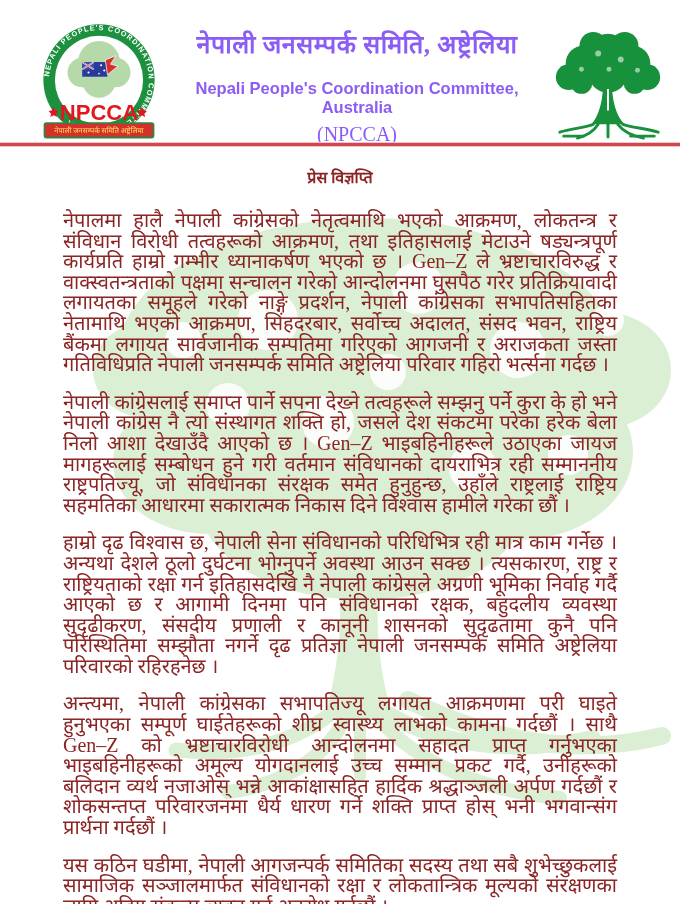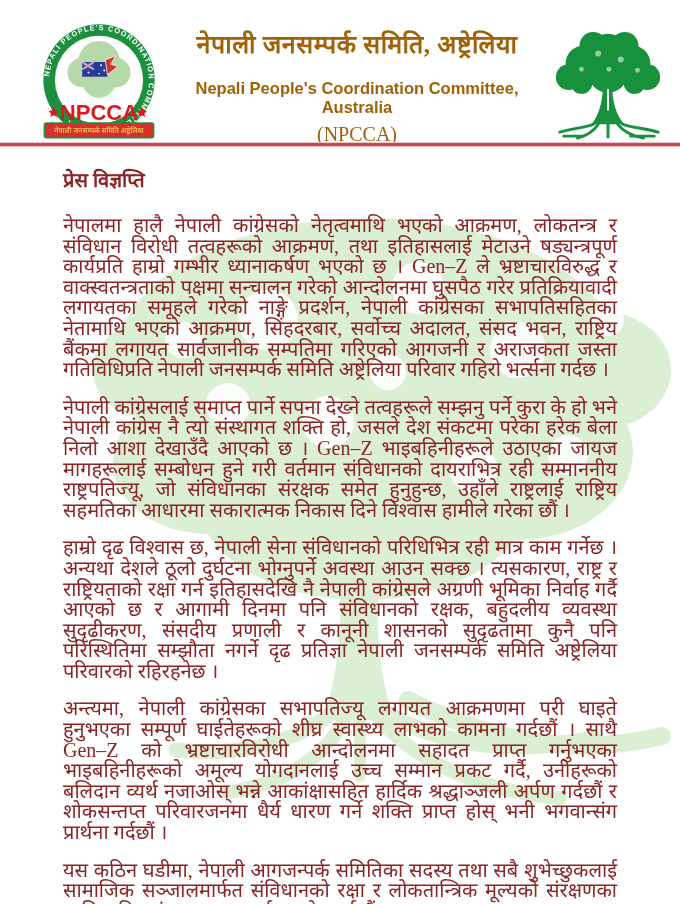--- a/index.html
+++ b/index.html
@@ -5,30 +5,30 @@
   html,body{margin:0;padding:0;background:#e8e8e8;}
   .page{
     position:relative;width:680px;height:904px;margin:0 auto;background:#ffffff;
     overflow:hidden;font-family:"Liberation Serif","DejaVu Serif",serif;
   }
   
   .watermark{position:absolute;left:88px;top:200px;width:584px;height:620px;opacity:.55;z-index:0;pointer-events:none;}
   
   .header{position:absolute;left:0;top:0;width:680px;height:143px;z-index:2;}
   .logo{position:absolute;left:36px;top:22px;width:126px;height:121px;}
-  .titleblock{position:absolute;left:166px;top:30px;width:382px;text-align:center;color:#a16207;}
+  .titleblock{position:absolute;left:166px;top:30px;width:382px;text-align:center;color:#8b5cf6;}
   .t-nep{font-size:25px;font-weight:bold;line-height:1.2;letter-spacing:.5px;}
   .t-eng{font-size:16.5px;font-weight:bold;font-family:"Liberation Sans","DejaVu Sans",sans-serif;margin-top:19px;}
   .t-acr{font-size:20px;margin-top:6px;font-family:"Liberation Serif",serif;}
   .headtree{position:absolute;right:8px;top:26px;width:128px;height:118px;}
   .redline{position:absolute;left:0;top:143px;width:680px;height:3px;background:#cf4850;
            box-shadow:0 -1px 0 #f0c6ca,0 1px 0 #f0c6ca;z-index:2;}
   
   .content{position:absolute;left:63px;top:158px;width:554px;z-index:1;color:#8b2424;}
-  .doc-title{font-weight:bold;font-size:20px;margin:8px 0 22px 0;}
+  .doc-title{text-align:center;font-weight:bold;font-size:16px;margin:8px 0 22px 0;}
   .para{font-size:20px;line-height:20.6px;text-align:justify;margin:0 0 17px 0;}
   .closing{font-size:14.6px;line-height:20.6px;margin:-13px 0 11px 0;}
   
   .sigblock{margin-top:26px;}
   .sig-svg{display:block;margin-left:2px;}
   .sig-lines{font-size:14.6px;line-height:20.4px;margin-top:2px;}
   .sig-lines div{white-space:nowrap;}
 </style>
 </head>
 <body>

